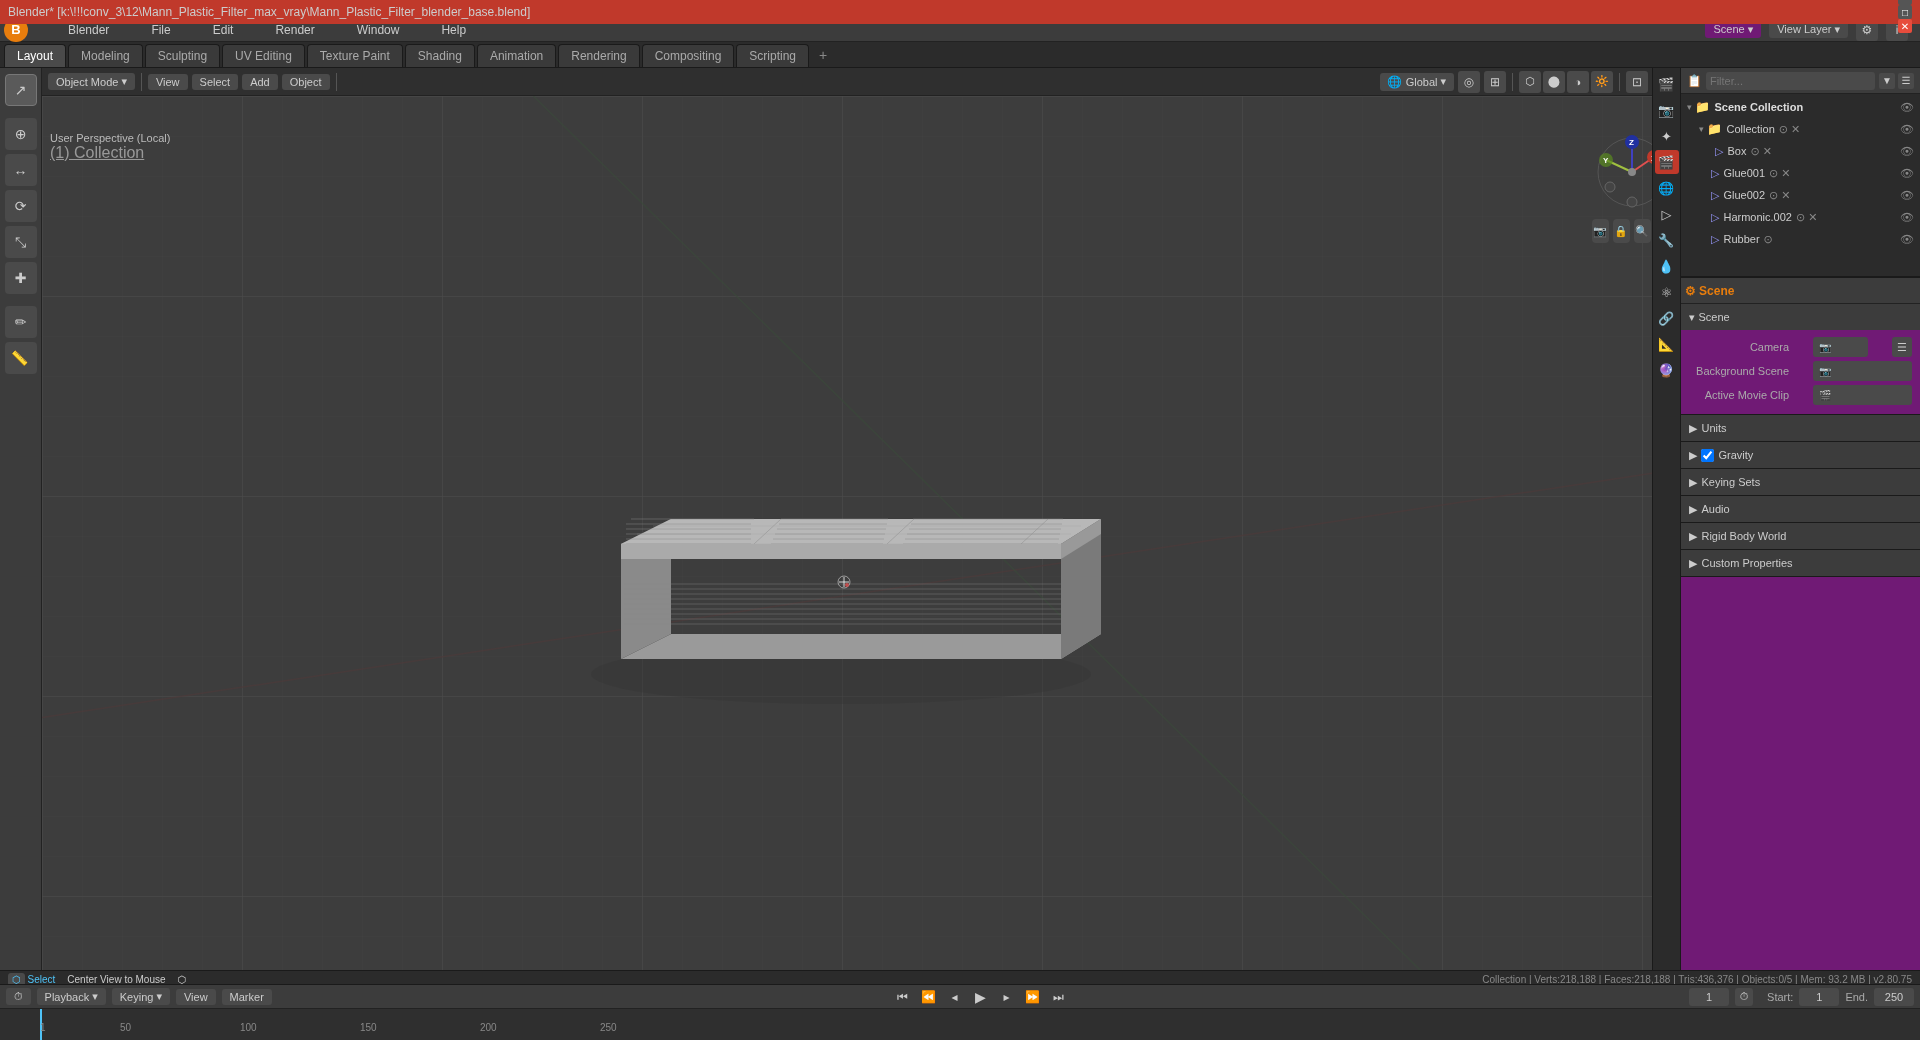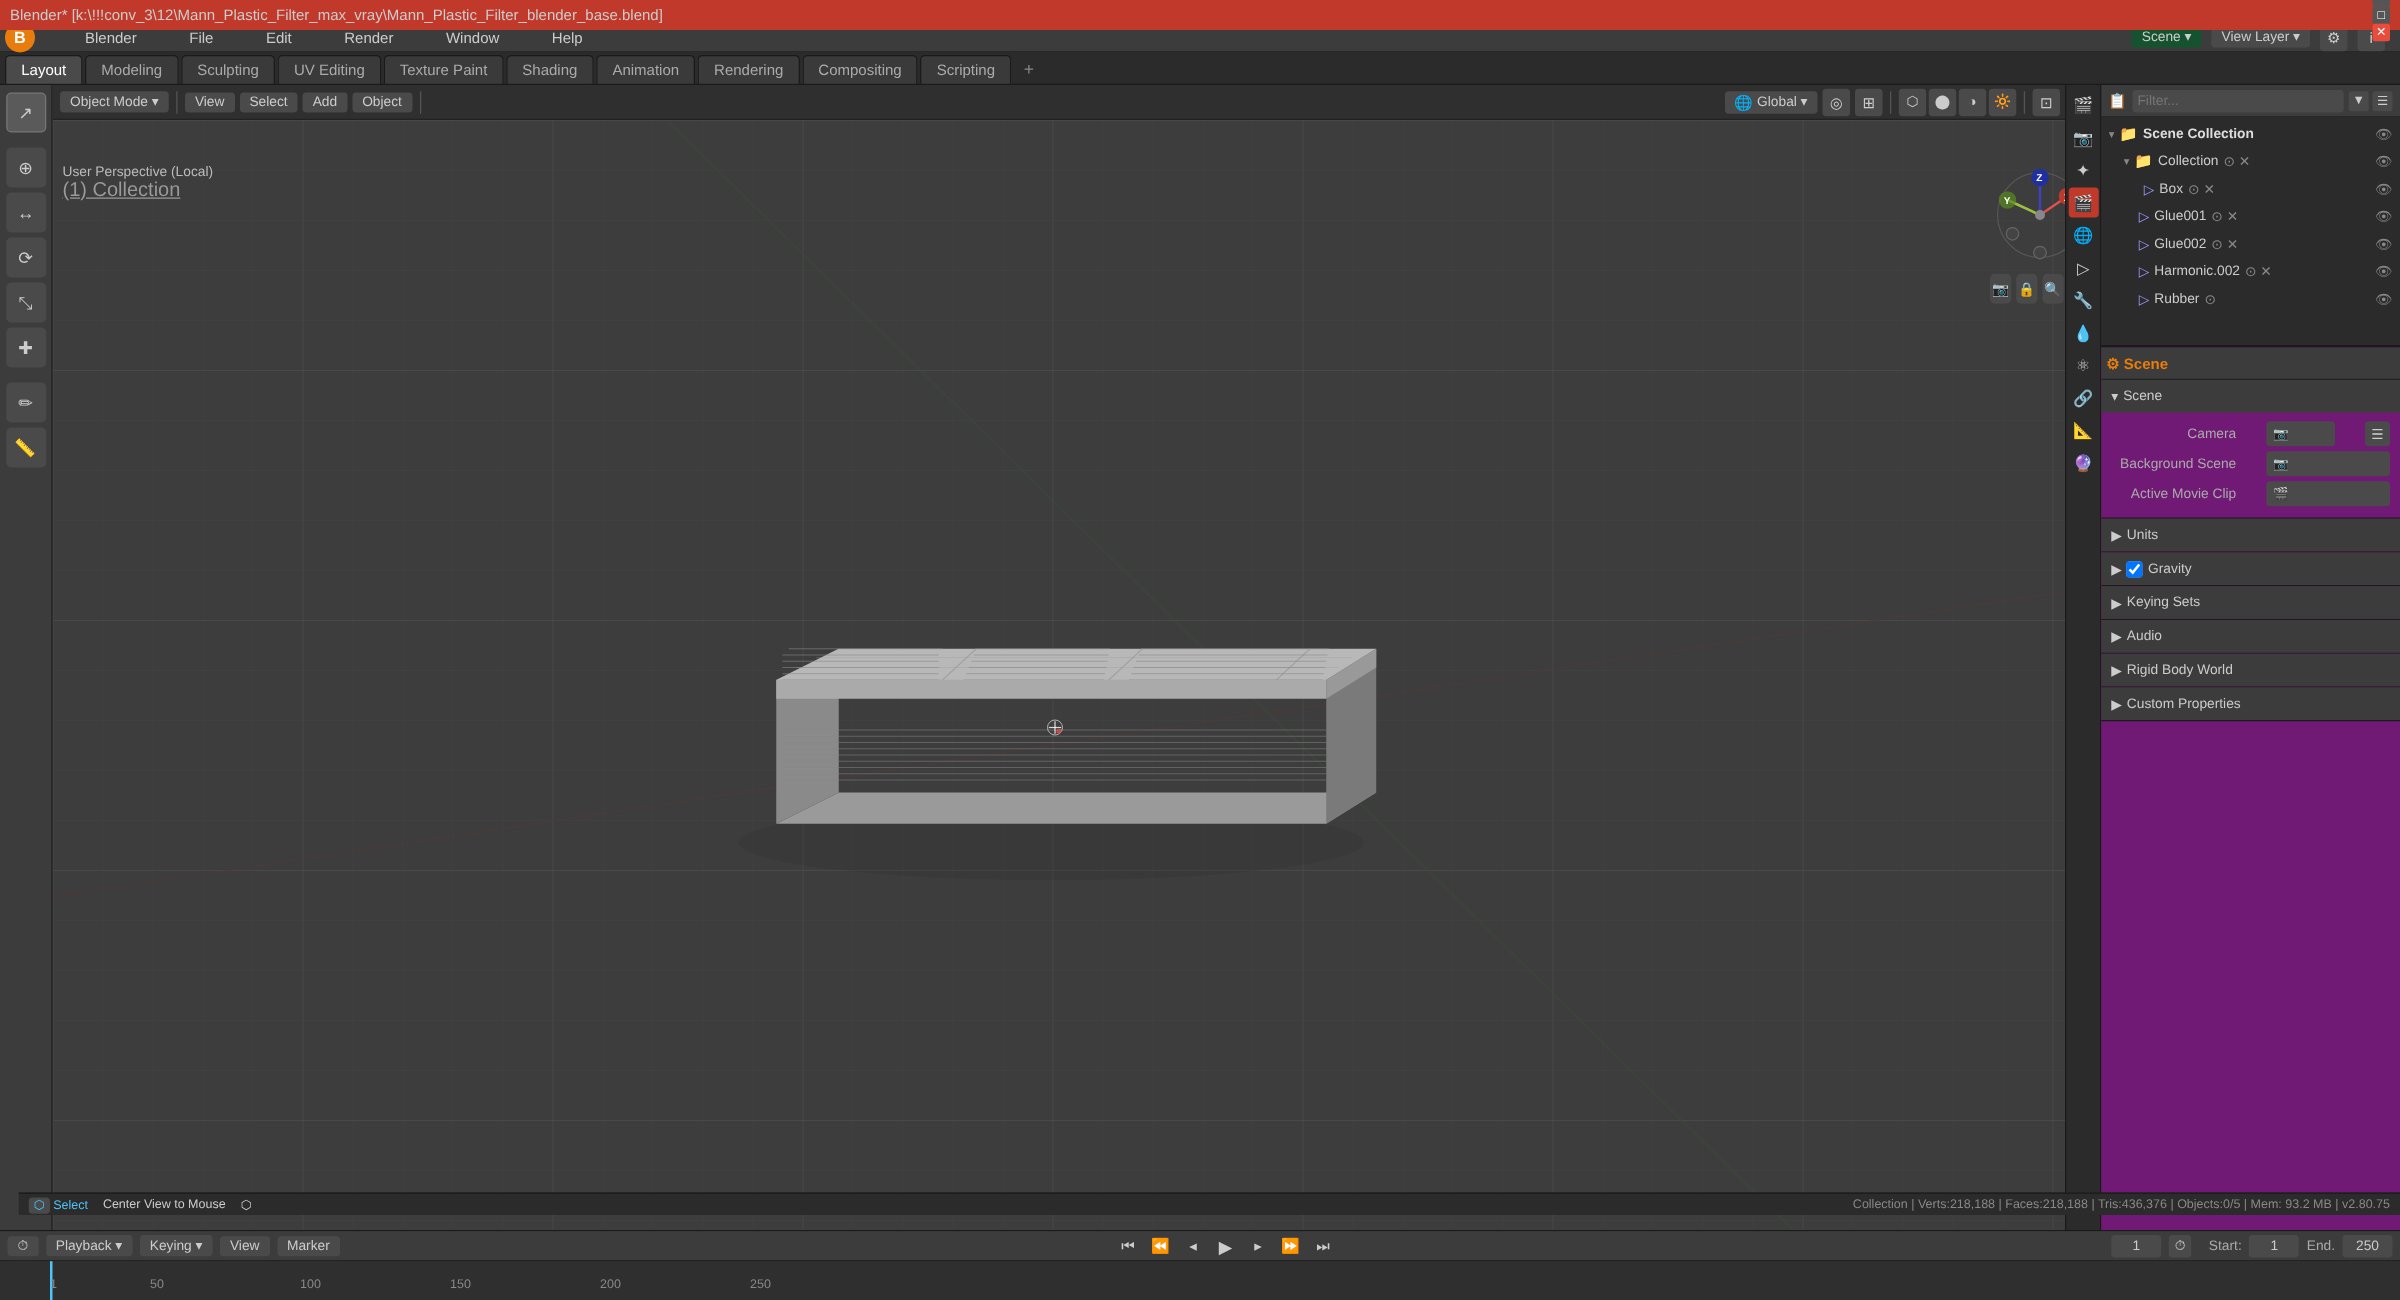--- a/index.html
+++ b/index.html
@@ -388,31 +388,30 @@
       position: absolute;
       left: 40px;
       top: 0; bottom: 0;
       width: 2px;
       background: #4fc3f7;
     }
 
     
     #status-bar {
       position: absolute;
-      bottom: 68px; left: 0; right: 0;
+      bottom: 52px; left: 0; right: 0;
       height: 18px;
       background: #2b2b2b;
       display: flex;
       align-items: center;
       padding: 4px 8px;
       font-size: 10px;
       color: #888;
       border-top: 1px solid #1a1a1a;
       z-index: 92;
-      margin-left: 15px;
     }
 
     
     .grid-svg {
       position: absolute;
       top: 0; left: 0;
       width: 100%;
       height: 100%;
       opacity: 0.25;
     }
@@ -480,21 +479,21 @@
 <div id="menu-bar">
   <div class="menu-logo">B</div>
   <div class="menu-item">Blender</div>
   <div class="menu-item">File</div>
   <div class="menu-item">Edit</div>
   <div class="menu-item">Render</div>
   <div class="menu-item">Window</div>
   <div class="menu-item">Help</div>
   <div style="flex:1"></div>
   <div style="display:flex; align-items:center; gap:8px; margin-right:8px;">
-    <div style="background:#14532d; border-radius:3px; padding:2px 8px; font-size:11px; color:#ccc;">
+    <div style="background:#701a75; border-radius:3px; padding:2px 8px; font-size:11px; color:#ccc;">
       <span>Scene</span> ▾
     </div>
     <div style="background:#4a4a4a; border-radius:3px; padding:2px 8px; font-size:11px; color:#ccc;">
       <span>View Layer</span> ▾
     </div>
     <div style="width:22px;height:22px;background:#4a4a4a;border-radius:3px;display:flex;align-items:center;justify-content:center;cursor:pointer;">⚙</div>
     <div style="width:22px;height:22px;background:#4a4a4a;border-radius:3px;display:flex;align-items:center;justify-content:center;cursor:pointer;">ℹ</div>
   </div>
 </div>
 

